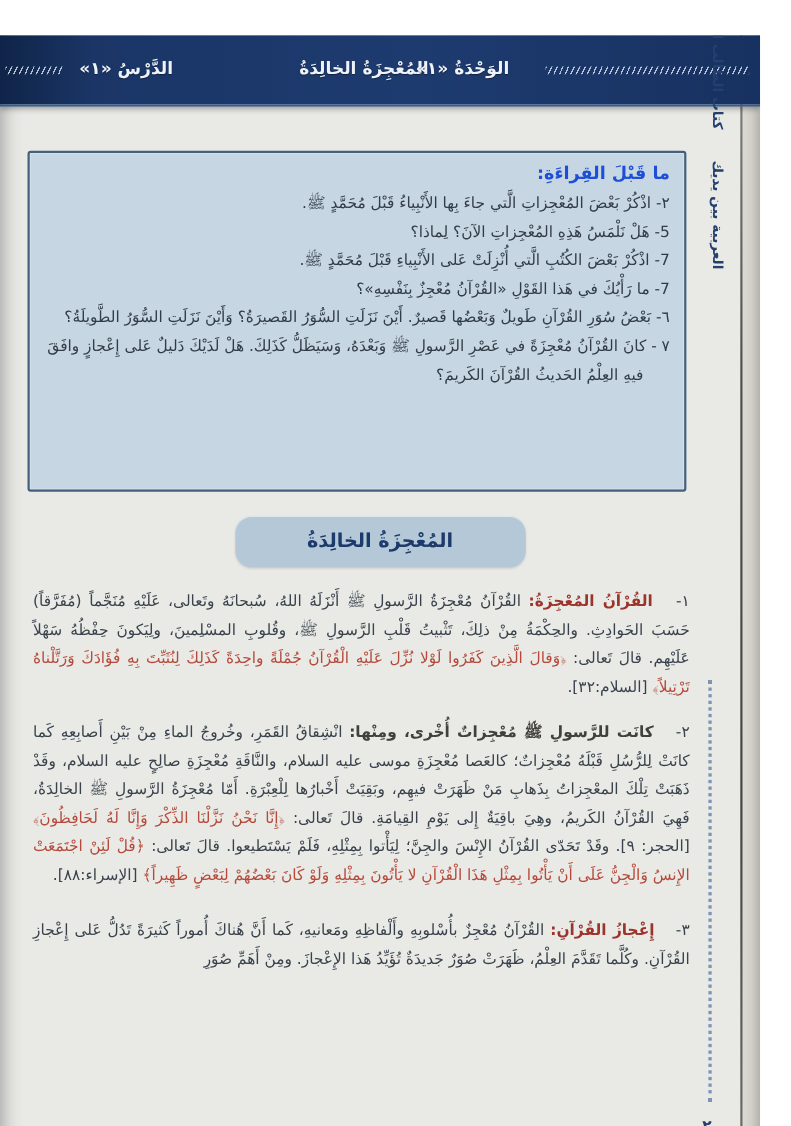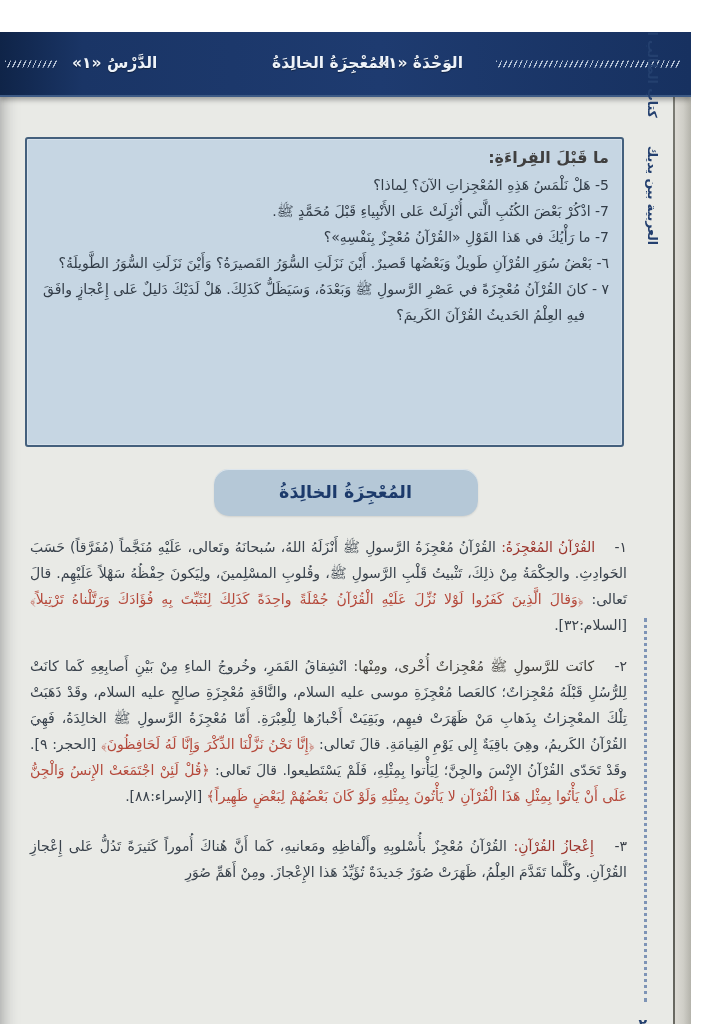--- a/index.html
+++ b/index.html
@@ -51,21 +51,21 @@
     background:#c6d6e3;
     border:2px solid #44607d;
     border-radius:3px;
     box-shadow:inset 0 0 0 1px rgba(255,255,255,.28);
     padding:9px 13px 11px 10px;
     direction:rtl;
     min-height:310px;
     box-sizing:border-box;
   }
   .prereading-heading{
-    color:#404040;font-weight:bold;font-size:16px;margin:0 0 5px 0;
+    color:#1d4ed8;font-weight:bold;font-size:16px;margin:0 0 5px 0;
   }
   .question{
     color:#323c47;font-size:14px;line-height:26px;
     text-align:right;
     padding-right:24px;text-indent:-24px;
   }
 
   
   .badge{
     position:relative;z-index:2;
@@ -85,21 +85,21 @@
     margin:18px 64px 0 30px;
     direction:rtl;
   }
   .para{
     margin:0;color:#39424c;font-size:14px;line-height:26px;
     text-align:justify;
   }
   .para + .para{margin-top:15px;}
   .para.last{margin-top:24px;}
   .pnum{color:#3a4049;margin-inline-end:14px;}
-  .phead{font-weight:normal;}
+  .phead{font-weight:bold;}
   .phead.red{color:#9c342c;}
   .phead.dark{color:#42403c;}
   .quote{color:#b5493b;}
 
   
   .sidebar-vertical{
     position:absolute;top:213px;right:27px;
     width:368px;height:22px;
     transform-origin:100% 0;transform:rotate(90deg);
     direction:rtl;display:flex;gap:28px;align-items:center;
@@ -128,20 +128,21 @@
   <header class="topbar">
     <div class="hatch hatch-left"></div>
     <span class="htxt h-lesson">الدَّرْسُ «١»</span>
     <span class="htxt h-title">المُعْجِزَةُ الخالِدَةُ</span>
     <span class="htxt h-unit">الوَحْدَةُ «١»</span>
     <div class="hatch hatch-right"></div>
   </header>
 
   <section class="prereading-box">
     <h2 class="prereading-heading">ما قَبْلَ القِراءَةِ:</h2>
+    <div class="question">٢- اذْكُرْ بَعْضَ المُعْجِزاتِ الَّتي جاءَ بِها الأَنْبِياءُ قَبْلَ مُحَمَّدٍ ﷺ.</div>
     <div class="question">5- هَلْ نَلْمَسُ هَذِهِ المُعْجِزاتِ الآنَ؟ لِماذا؟</div>
     <div class="question">7- اذْكُرْ بَعْضَ الكُتُبِ الَّتي أُنْزِلَتْ عَلى الأَنْبِياءِ قَبْلَ مُحَمَّدٍ ﷺ.</div>
     <div class="question">7- ما رَأْيُكَ في هَذا القَوْلِ «القُرْآنُ مُعْجِزٌ بِنَفْسِهِ»؟</div>
     <div class="question">٦- بَعْضُ سُوَرِ القُرْآنِ طَويلٌ وَبَعْضُها قَصيرٌ. أَيْنَ نَزَلَتِ السُّوَرُ القَصيرَةُ؟ وَأَيْنَ نَزَلَتِ السُّوَرُ الطَّويلَةُ؟</div>
     <div class="question">٧ - كانَ القُرْآنُ مُعْجِزَةً في عَصْرِ الرَّسولِ ﷺ وَبَعْدَهُ، وَسَيَظَلُّ كَذَلِكَ. هَلْ لَدَيْكَ دَليلٌ عَلى إِعْجازٍ وافَقَ فيهِ العِلْمُ الحَديثُ القُرْآنَ الكَريمَ؟</div>
   </section>
 
   <div class="badge">المُعْجِزَةُ الخالِدَةُ</div>
 
   <section class="content">

